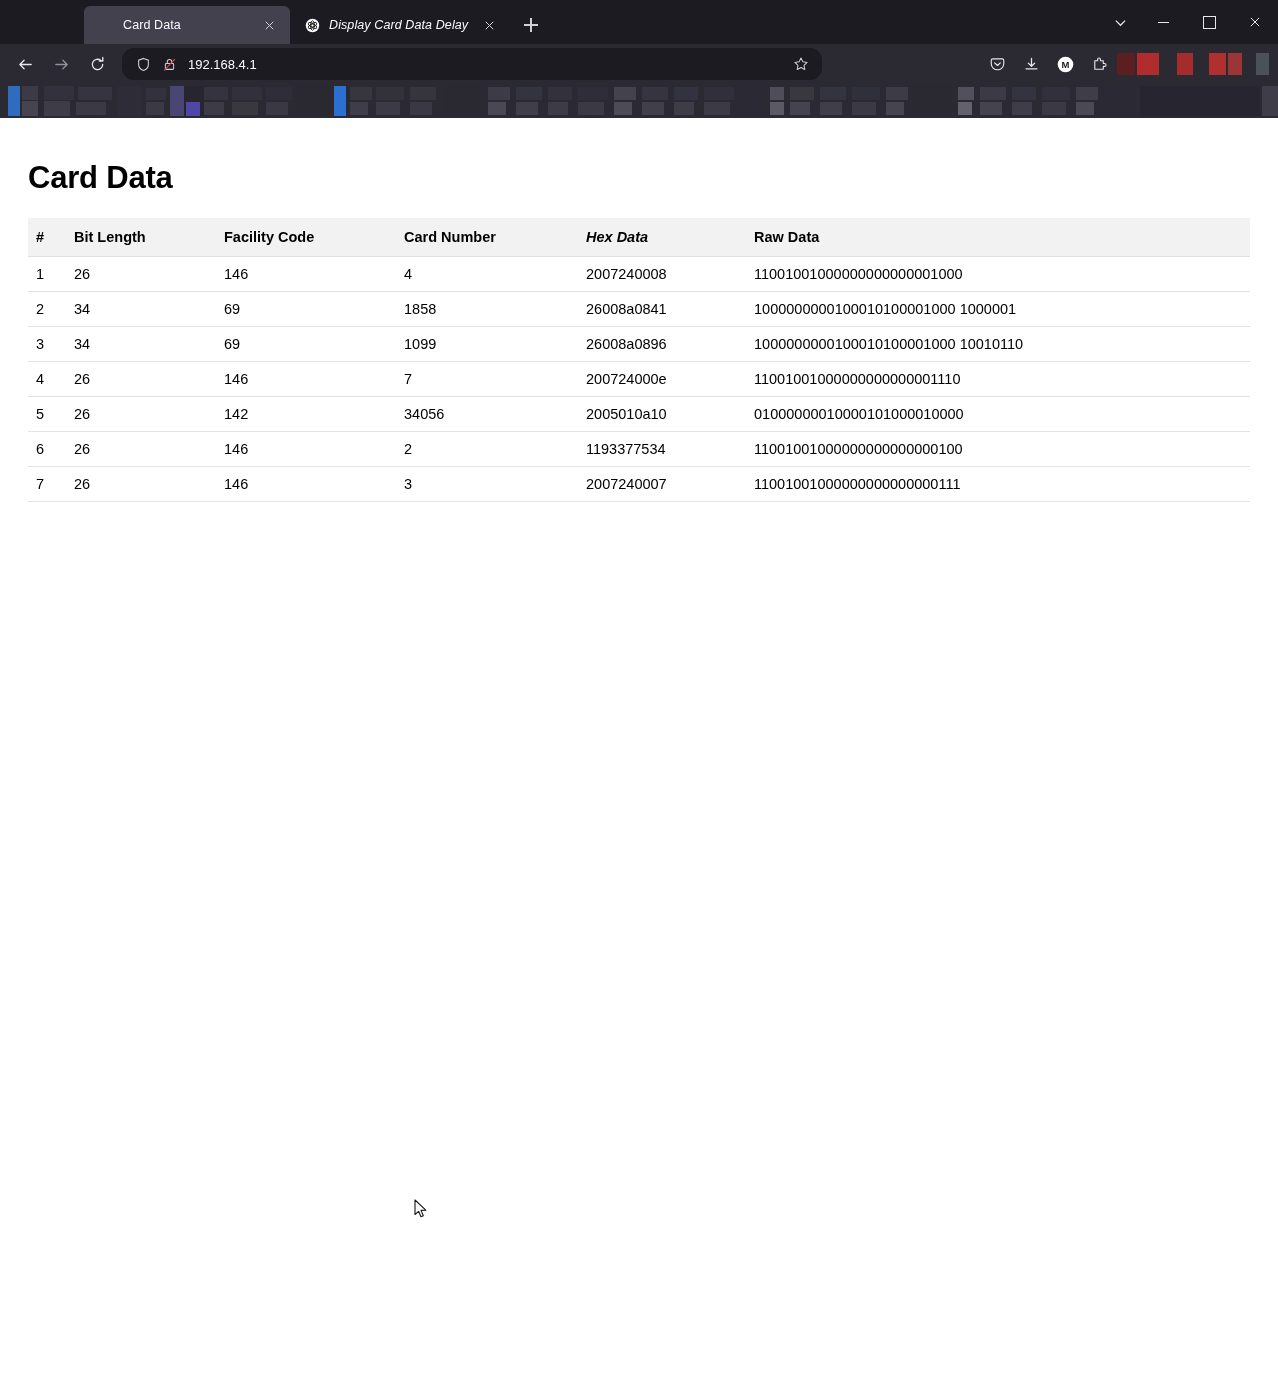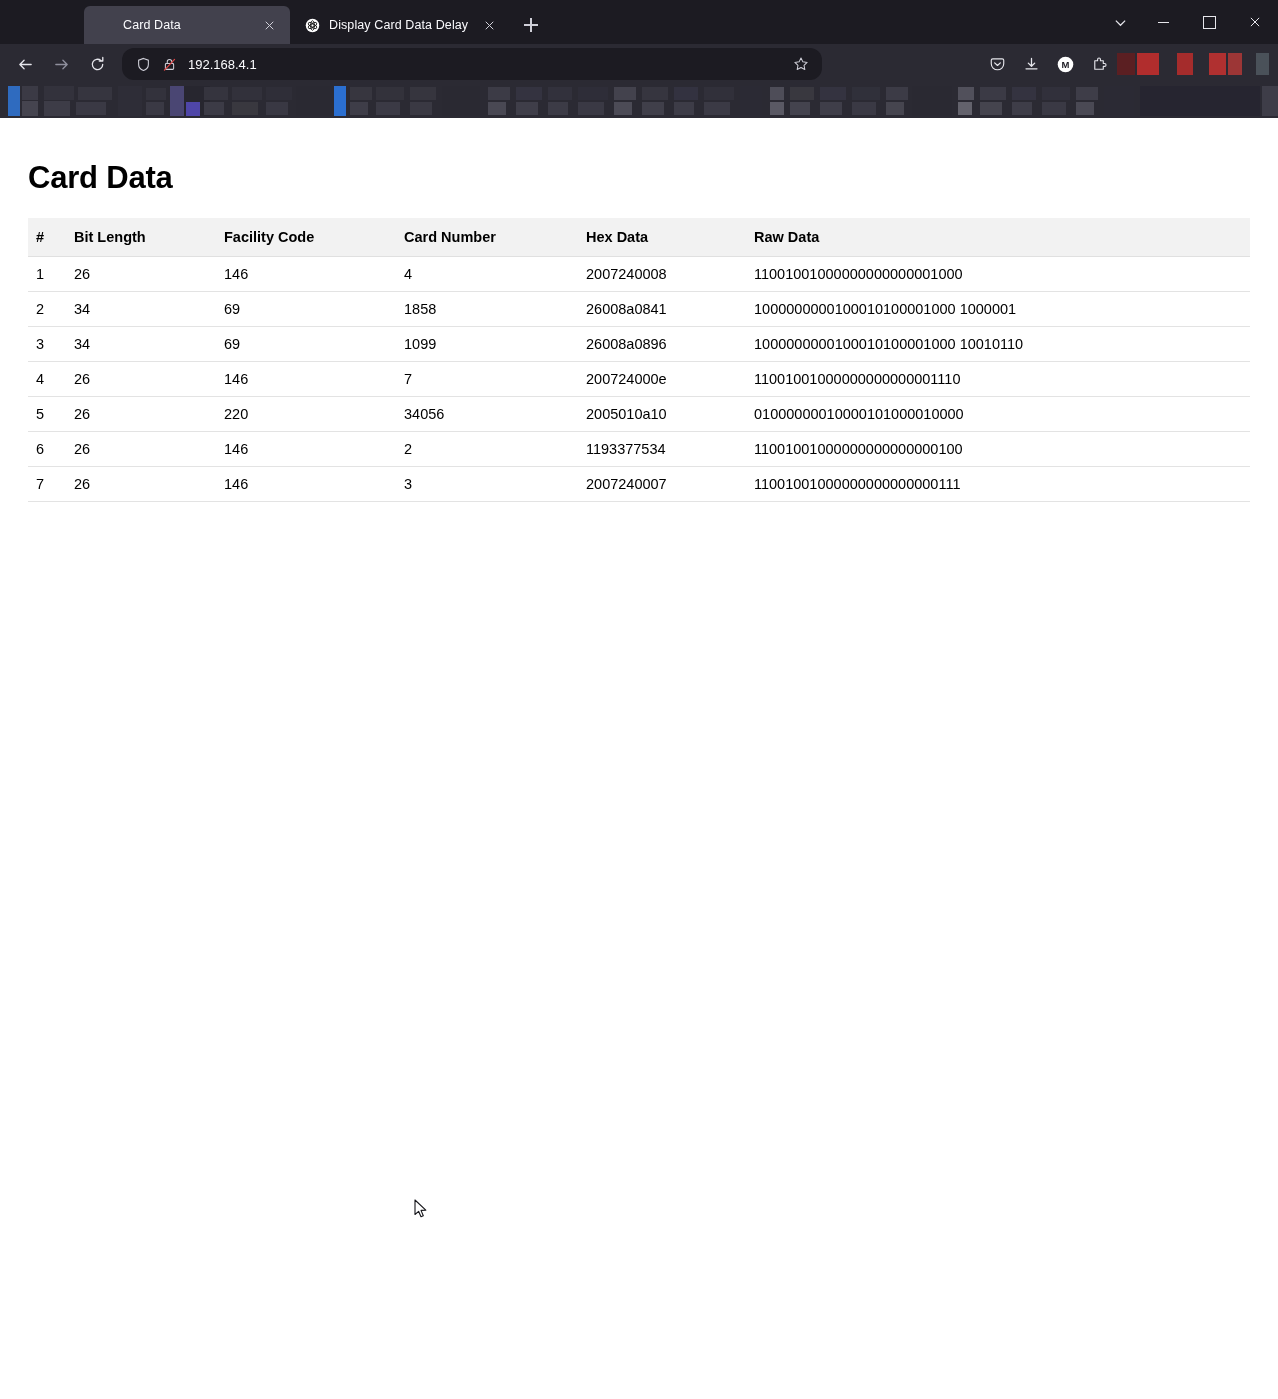--- a/index.html
+++ b/index.html
@@ -31,21 +31,21 @@
     display: flex;
     align-items: center;
     height: 38px;
     border-radius: 6px 6px 0 0;
     padding: 0 10px 0 14px;
     min-width: 200px;
     max-width: 250px;
     position: relative;
   }
   .tab.active { background: #42414d; width: 206px; }
-  .tab.inactive { background: transparent; width: 220px; }
+  .tab.inactive { background: transparent; width: 220px; font-style: italic; }
   .tab-favicon {
     width: 16px; height: 16px;
     margin-right: 9px;
     flex: 0 0 16px;
     display: flex; align-items: center; justify-content: center;
   }
   .tab-favicon svg { display: block; }
   .tab-title {
     color: #fbfbfe;
     font-size: 12.5px;
@@ -208,21 +208,21 @@
   table.cards tbody td {
     padding: 9px 8px 9px 8px;
     border-bottom: 1px solid #e3e3e3;
     white-space: nowrap;
   }
   table.cards tbody tr:first-child td { border-top: none; }
   .col-idx   { width: 38px; }
   .col-bits  { width: 150px; }
   .col-fc    { width: 180px; }
   .col-cn    { width: 182px; }
-  .col-hex   { width: 168px; }
+  .col-hex   { width: 168px; font-style: italic; }
   .col-raw   { width: auto; }
 
   
   .cursor {
     position: absolute;
     left: 414px; top: 1081px;
     width: 14px; height: 21px;
     pointer-events: none;
   }
 </style>
@@ -479,21 +479,21 @@
           <td>4</td>
           <td>26</td>
           <td>146</td>
           <td>7</td>
           <td>200724000e</td>
           <td>11001001000000000000001110</td>
         </tr>
         <tr>
           <td>5</td>
           <td>26</td>
-          <td>220</td>
+          <td>142</td>
           <td>34056</td>
           <td>2005010a10</td>
           <td>01000000010000101000010000</td>
         </tr>
         <tr>
           <td>6</td>
           <td>26</td>
           <td>146</td>
           <td>2</td>
           <td>1193377534</td>

